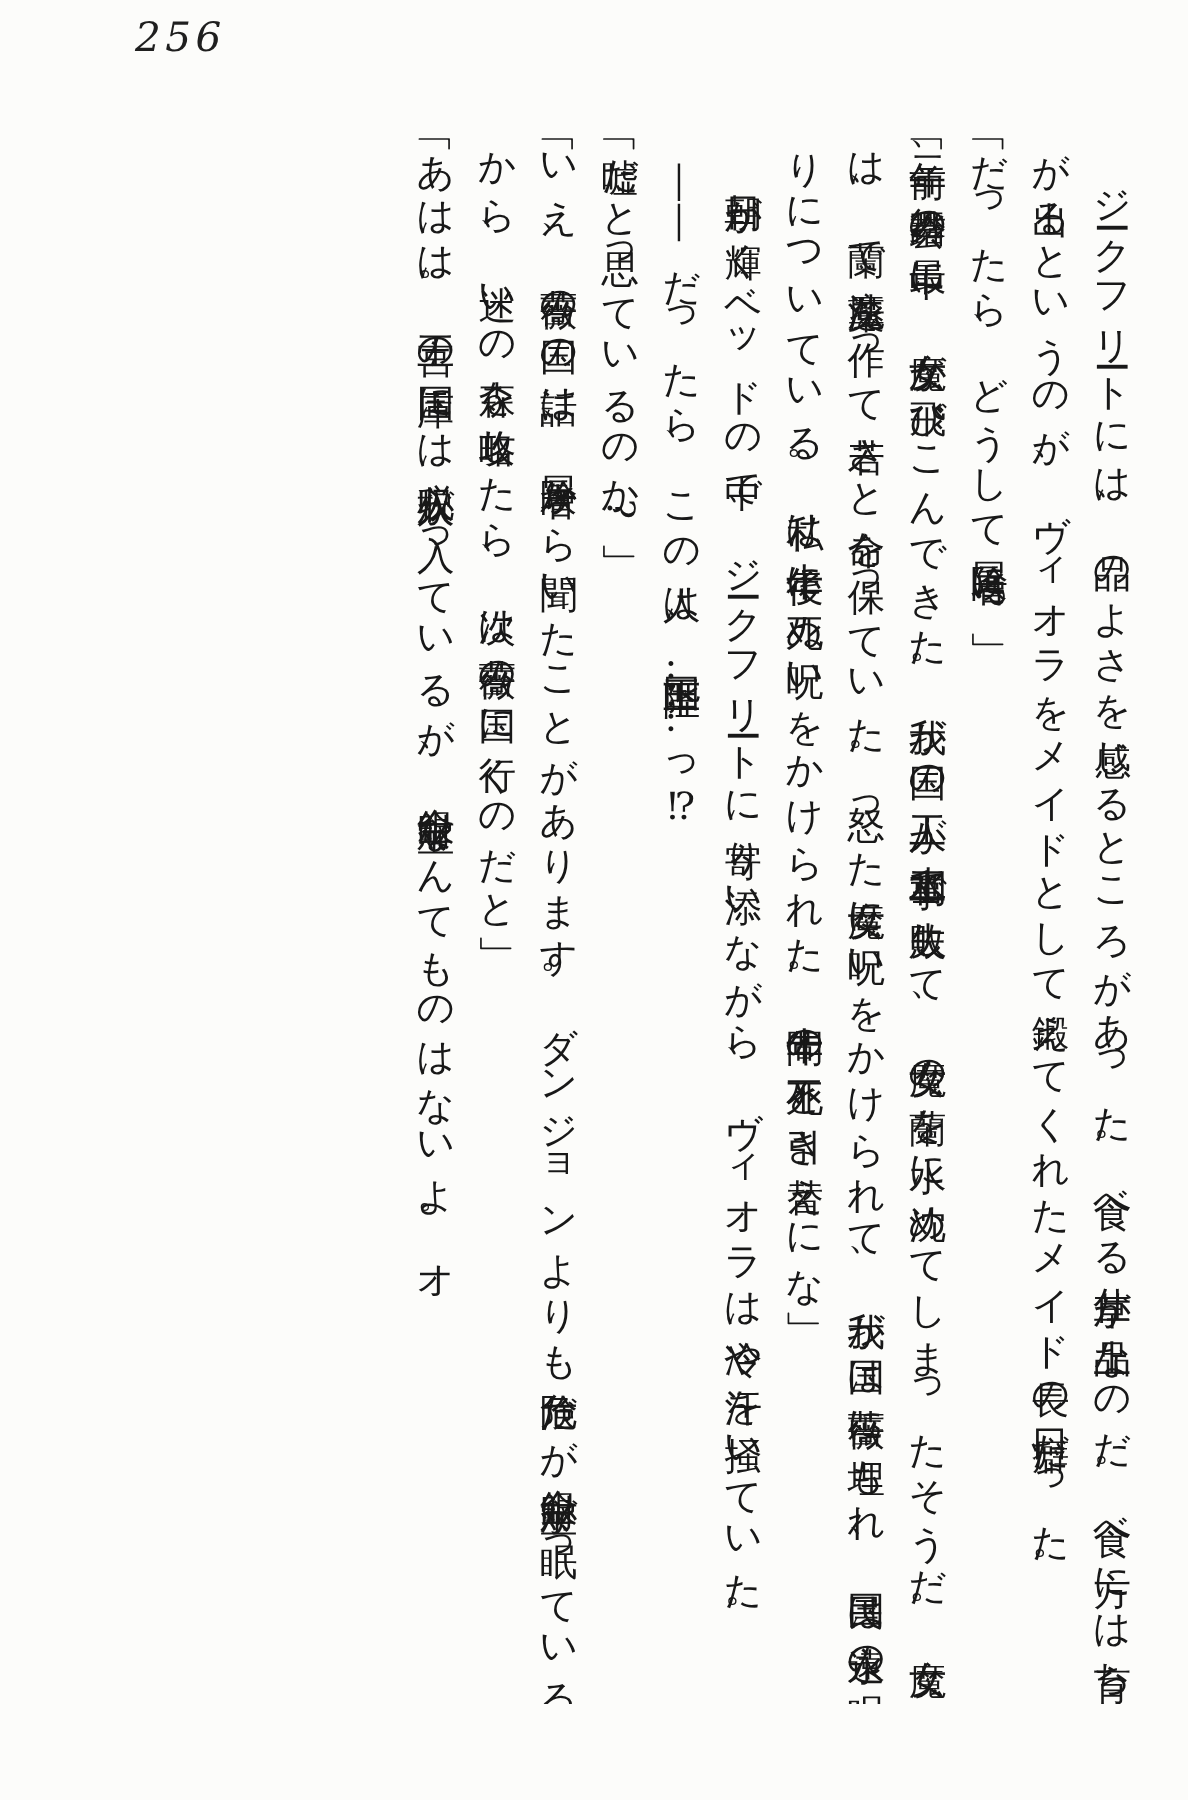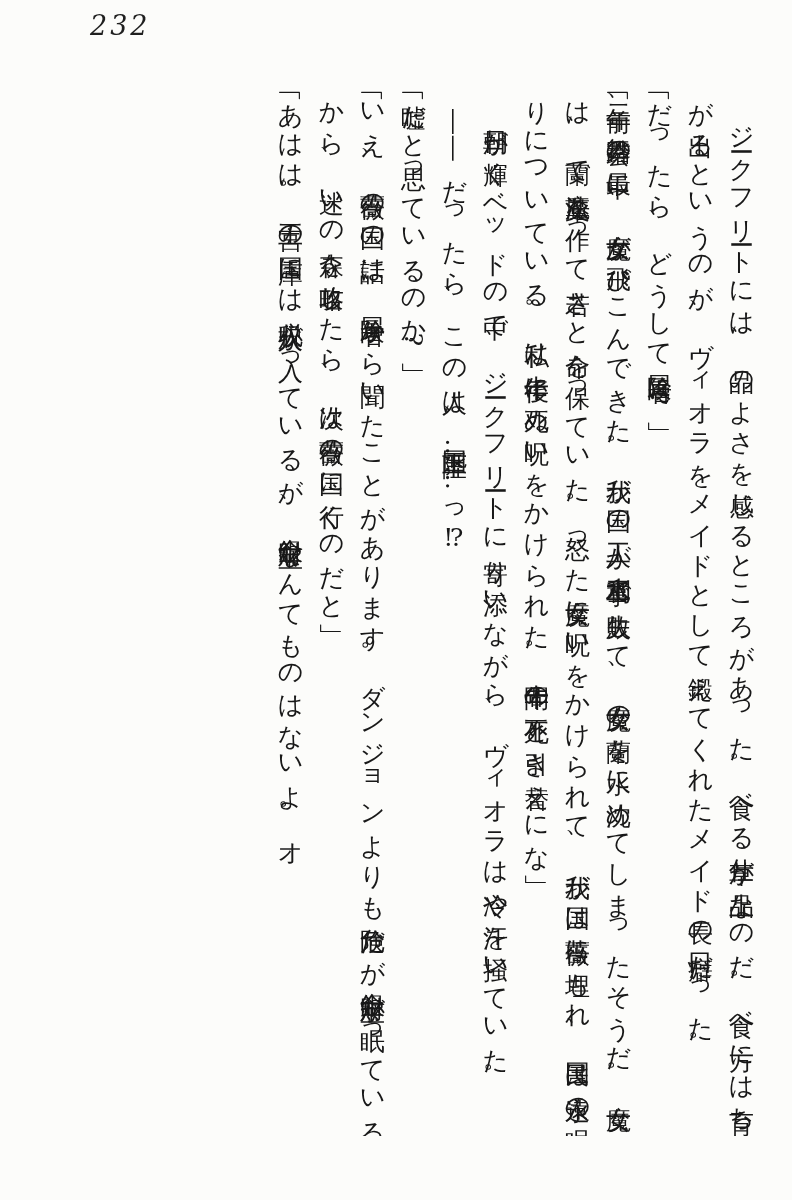--- a/index.html
+++ b/index.html
@@ -50,21 +50,21 @@
   }
   .text-block p.indent {
     text-indent: 1em;
   }
 </style>
 </head>
 <body>
 
 <div class="page">
 
-  <div class="page-number">232</div>
+  <div class="page-number">256</div>
 
   <div class="text-block">
     <p class="indent">ジークフリートには、品のよさを感じるところがあった。食べる仕草が上品なのだ。食べ方には育ちが出るというのが、ヴィオラをメイドとして鍛えてくれたメイド長の口癖だった。</p>
     <p>「だったら、どうして冒険者に?」</p>
     <p>「二年前、舞踏会の最中に、魔女が飛びこんできた。我が国の工人が水利工事で失敗して、魔女の蘭を水に沈めてしまったそうだ。魔女は、蘭で魔法薬を作って若さと命を保っていた。怒った魔女に呪いをかけられて、我が国は薔薇に埋もれ、国民は永遠の眠りについている。私は十年後に死ぬ呪いをかけられた。十年間の不死と引き替えにな」</p>
     <p class="indent">朝日が輝くベッドの中で、ジークフリートに寄り添いながら、ヴィオラは冷や汗を掻いていた。</p>
     <p class="indent">――だったら、この人は、国王陛下……っ⁉</p>
     <p>「嘘だと思っているのか?」</p>
     <p>「いえ、薔薇の国の話は、冒険者から聞いたことがあります。ダンジョンよりも危険だが金銀財宝が眠っているから、迷いの森を攻略したら、次は薔薇の国に行くのだと」</p>
     <p>「あはは。王宮の国庫には税収入が入っているが、金銀財宝なんてものはないよ。オ</p>

